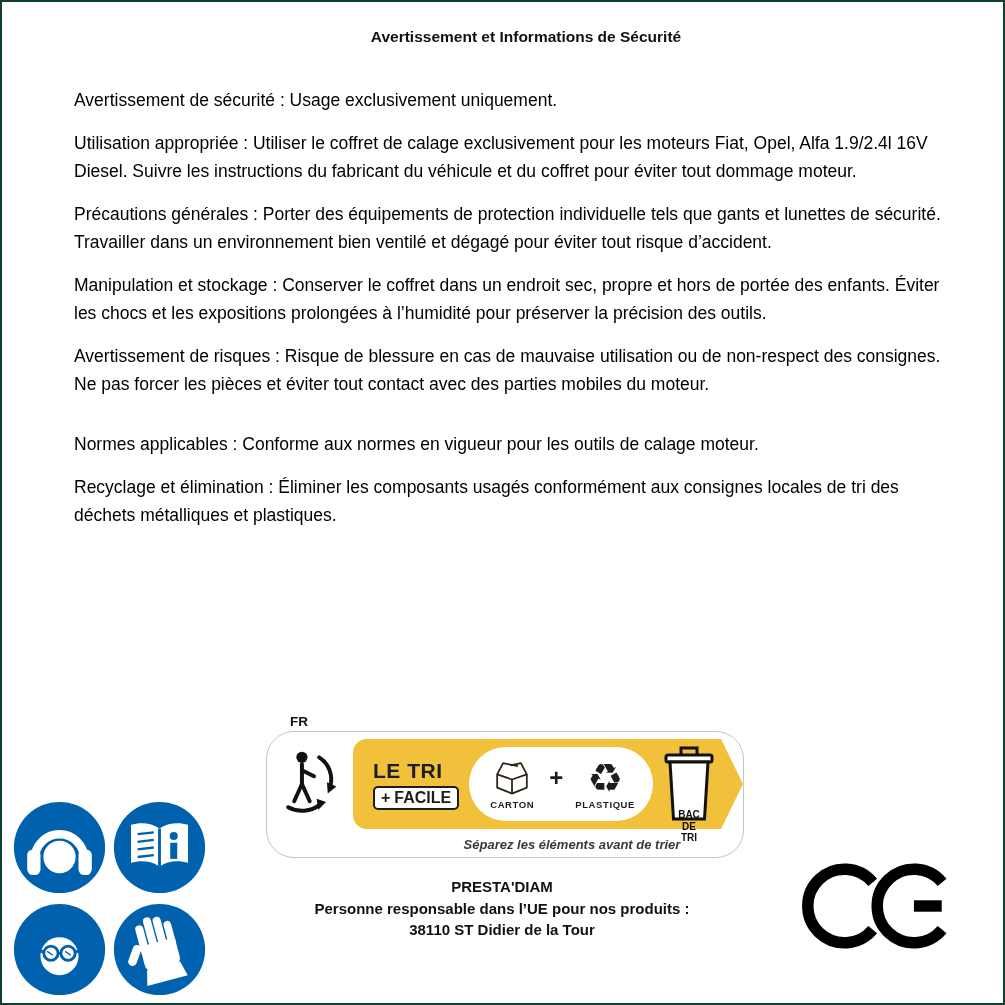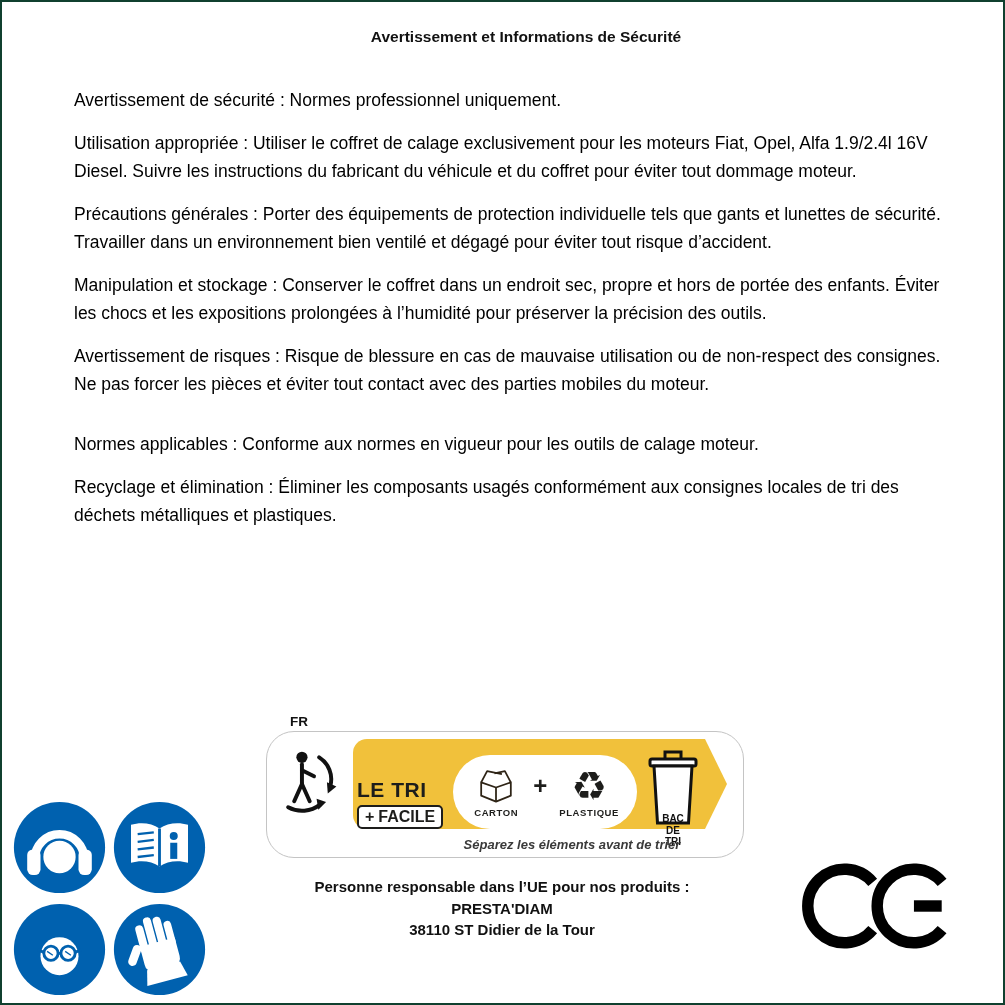--- a/index.html
+++ b/index.html
@@ -38,21 +38,21 @@
     background:#fff; border:1px solid #c4c4c4; border-radius:28px;
   }
   .triman { position:absolute; left:16px; top:11px; width:62px; height:82px; }
   .triman svg { width:100%; height:100%; }
   .band {
     position:absolute; left:86px; top:7px; height:90px;
     display:flex; align-items:center;
   }
   .band-main {
     background:#f1c13b; border-radius:14px 0 0 14px; height:90px;
-    display:flex; align-items:flex-end; padding-left:4px;
+    display:flex; align-items:center; padding-left:20px;
   }
   .letri { display:flex; flex-direction:column; align-items:flex-start; gap:3px; padding-right:10px; }
   .letri-top { font-size:21px; font-weight:bold; letter-spacing:.5px; color:#1d1d1b; }
   .facile-box {
     display:inline-flex; align-items:center; gap:4px;
     background:#fff; border:2px solid #1d1d1b; border-radius:5px;
     padding:0 6px; height:24px; font-size:16px; font-weight:bold; color:#1d1d1b;
   }
   .oval {
     background:#fff; border-radius:40px; height:74px;
@@ -91,21 +91,21 @@
   .ce svg { width:152px; height:98px; display:block; }
 </style>
 </head>
 <body>
 
 <div class="page">
 
   <div class="title">Avertissement et Informations de Sécurité</div>
 
   <div class="content">
-    <p>Avertissement de sécurité : Normes professionnel uniquement.</p>
+    <p>Avertissement de sécurité : Usage exclusivement uniquement.</p>
     <p>Utilisation appropriée : Utiliser le coffret de calage exclusivement pour les moteurs Fiat, Opel, Alfa 1.9/2.4l 16V Diesel. Suivre les instructions du fabricant du véhicule et du coffret pour éviter tout dommage moteur.</p>
     <p>Précautions générales : Porter des équipements de protection individuelle tels que gants et lunettes de sécurité. Travailler dans un environnement bien ventilé et dégagé pour éviter tout risque d’accident.</p>
     <p>Manipulation et stockage : Conserver le coffret dans un endroit sec, propre et hors de portée des enfants. Éviter les chocs et les expositions prolongées à l’humidité pour préserver la précision des outils.</p>
     <p>Avertissement de risques : Risque de blessure en cas de mauvaise utilisation ou de non-respect des consignes. Ne pas forcer les pièces et éviter tout contact avec des parties mobiles du moteur.</p>
     <p class="big-gap">Normes applicables : Conforme aux normes en vigueur pour les outils de calage moteur.</p>
     <p>Recyclage et élimination : Éliminer les composants usagés conformément aux consignes locales de tri des déchets métalliques et plastiques.</p>
   </div>
 
   <div class="icons-grid">
     <div class="icon-cell" aria-label="ear-protection-icon">
@@ -218,22 +218,22 @@
           </div>
         </div>
       </div>
       <div class="band-arrow"></div>
     </div>
 
     <div class="tagline">Séparez les éléments avant de trier</div>
   </div>
 
   <div class="responsible">
+    <div>PRESTA'DIAM</div>
     <div>Personne responsable dans l’UE pour nos produits :</div>
-    <div>PRESTA'DIAM</div>
     <div>38110 ST Didier de la Tour</div>
   </div>
 
   <div class="ce" aria-label="CE">
     <svg viewBox="0 0 186 120">
       <g fill="none" stroke="#000" stroke-width="14">
         <path d="M86.5 31.1 A45 45 0 1 0 86.5 88.9"></path>
         <path d="M171.5 31.1 A45 45 0 1 0 171.5 88.9"></path>
         <path d="M137 60 H171"></path>
       </g>

